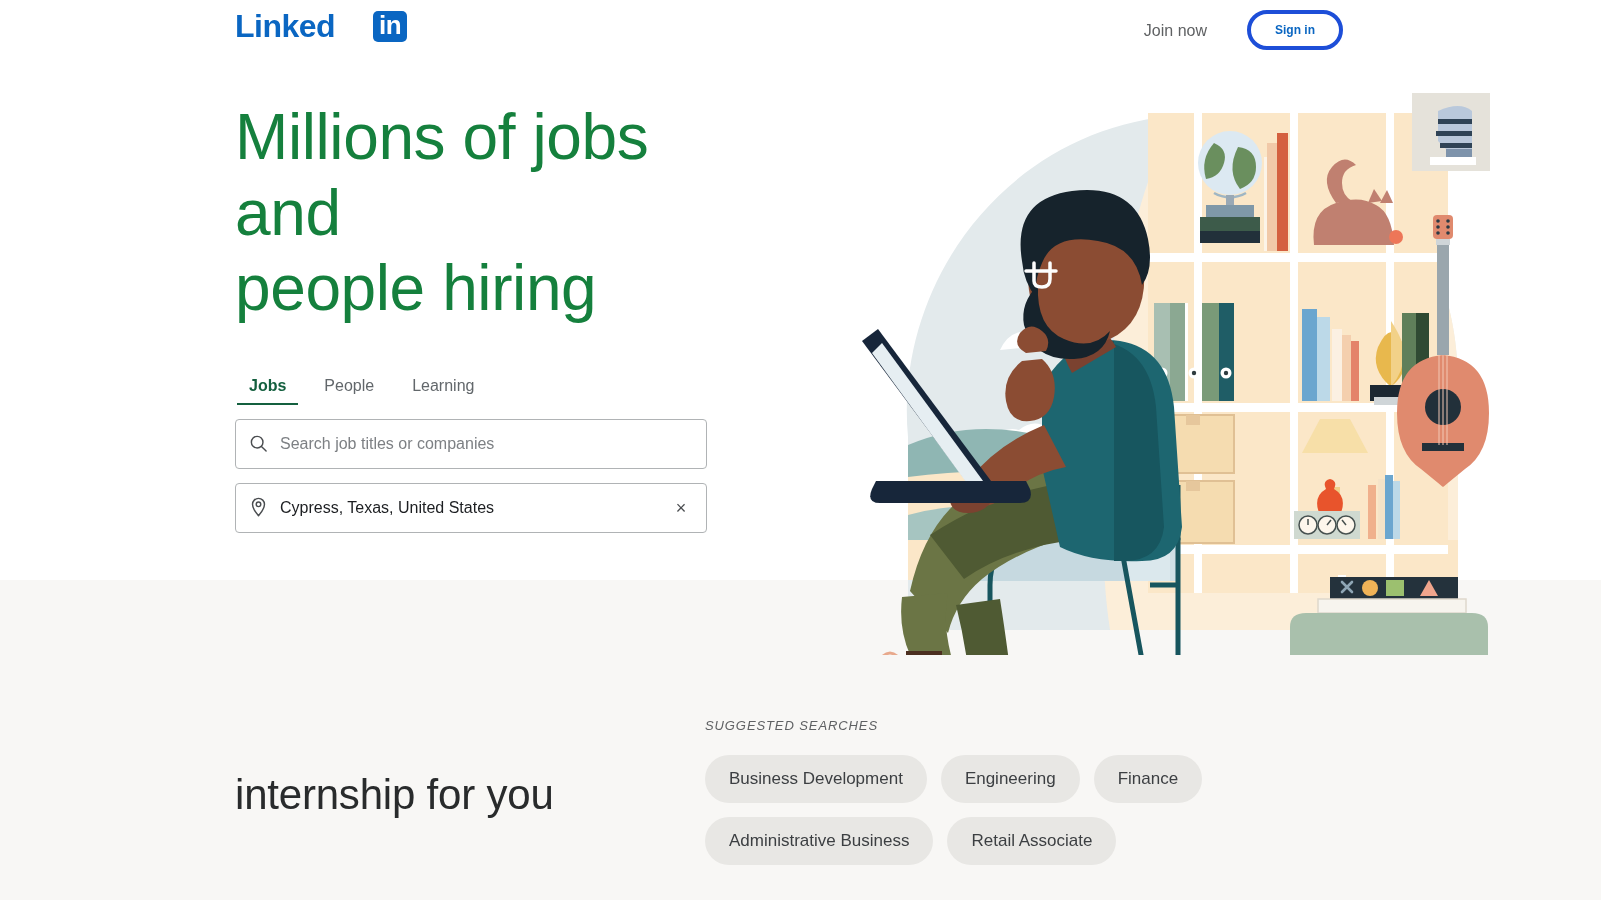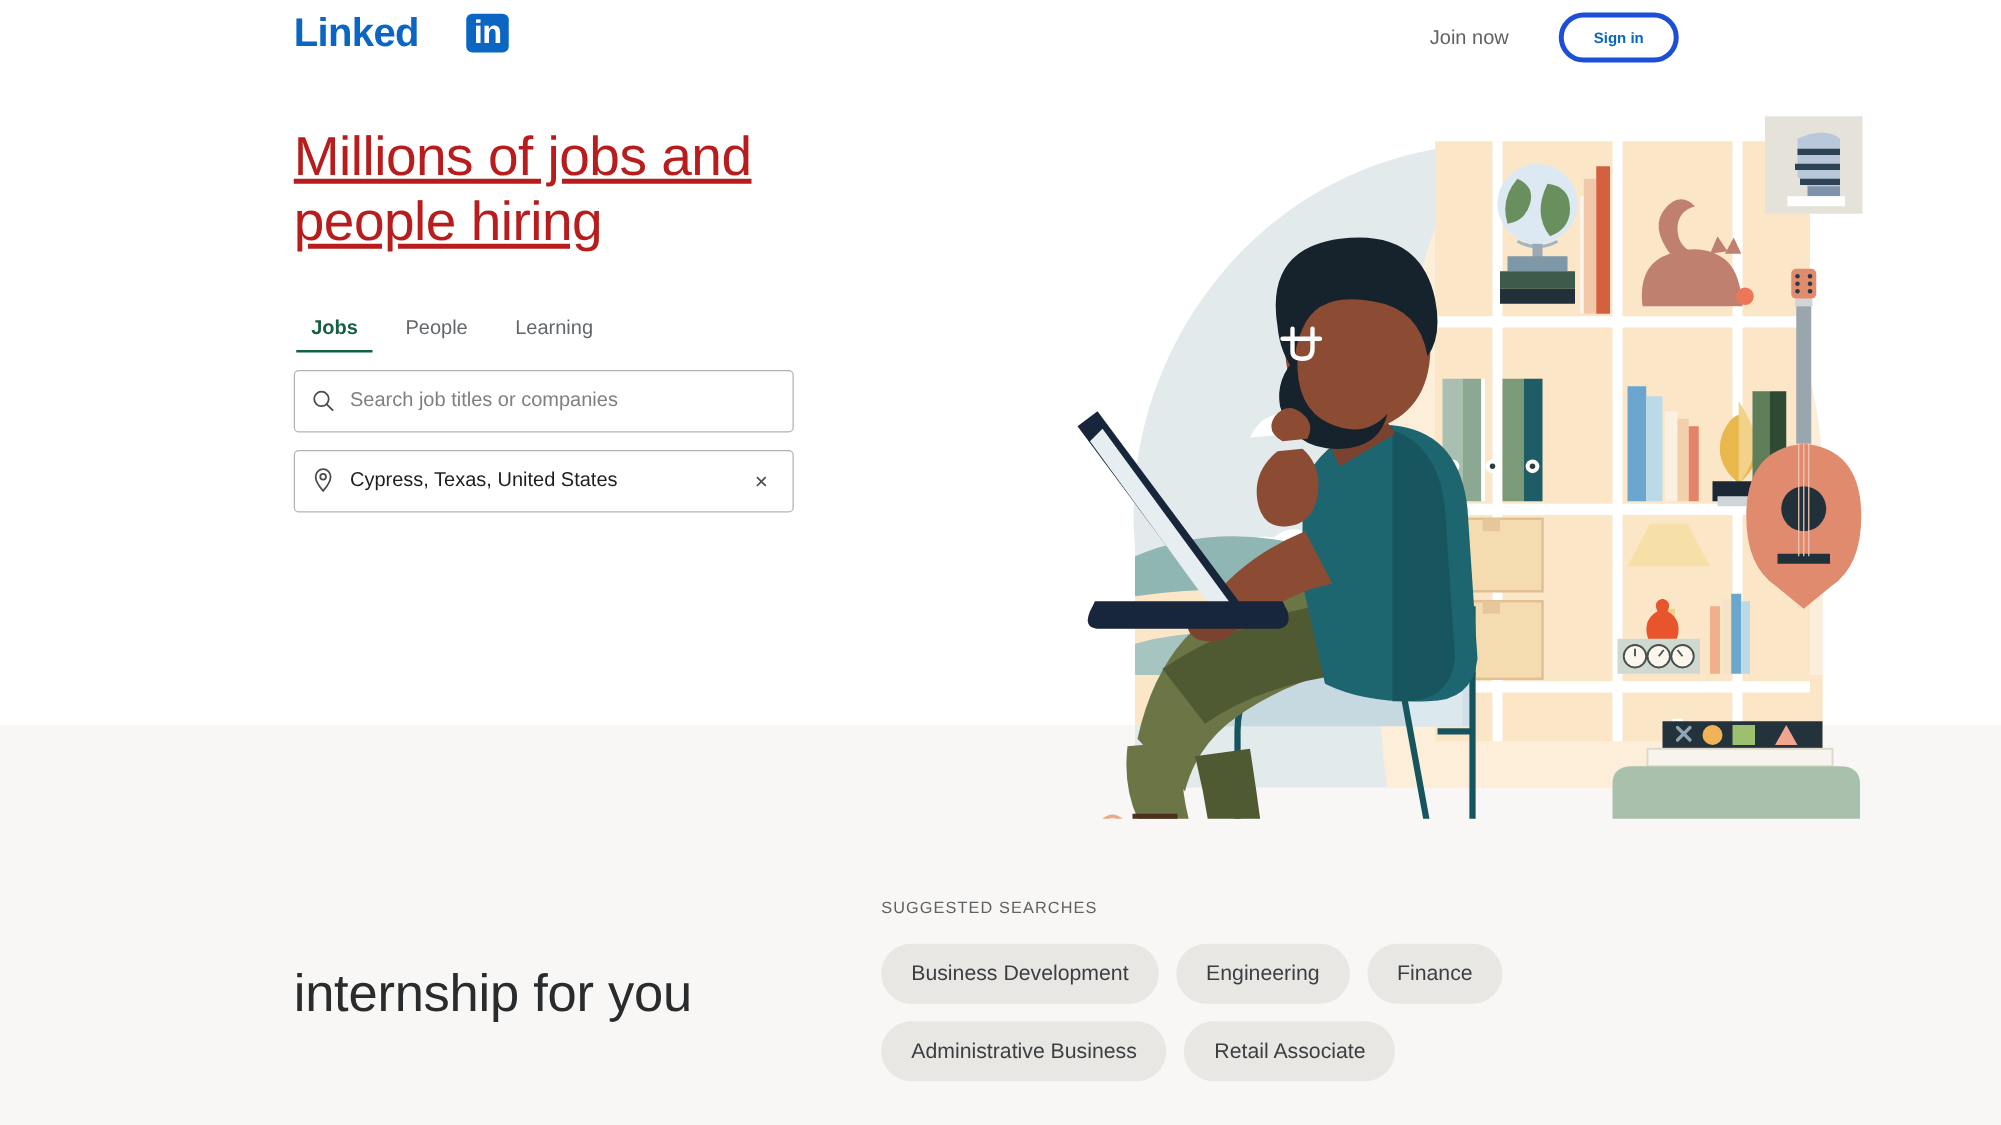--- a/index.html
+++ b/index.html
@@ -57,22 +57,22 @@
   .sign-in {
     font-size: 12px; color: #0a66c2;
     border: 4px solid #1d4ed8; border-radius: 28px;
     padding: 9px 24px; background: transparent; cursor: pointer;
     font-family: inherit; font-weight: 600;
   }
 
   
   .hero-left { position: absolute; left: 235px; top: 100px; width: 520px; }
   .hero-title {
-    font-size: 44px; font-weight: 300; line-height: 1.18;
-    color: #b91c1c; letter-spacing: -0.4px; text-decoration: underline;
+    font-size: 64px; font-weight: 300; line-height: 1.18;
+    color: #15803d; letter-spacing: -0.4px;
   }
 
   .tabs {
     display: flex; gap: 10px;
     margin-top: 44px;
   }
   .tab {
     font-size: 16px; color: #62676b;
     padding: 6px 14px 10px 14px;
     background: none; border: none; cursor: pointer;
@@ -80,21 +80,21 @@
   }
   .tab.active { color: #14603f; font-weight: 600; }
   .tab.active::after {
     content: ""; position: absolute;
     left: 2px; right: 2px; bottom: 0; height: 2px;
     background: #14603f;
   }
 
   .field {
     position: relative;
-    width: 400px; height: 50px;
+    width: 472px; height: 50px;
     margin-top: 14px;
     border: 1px solid #b0b3b5; border-radius: 4px;
     background: #ffffff;
     display: flex; align-items: center;
   }
   .field .icon-slot {
     width: 44px; display: flex; align-items: center; justify-content: center;
     flex: 0 0 44px;
   }
   .field input {
@@ -127,21 +127,21 @@
 
   
   .lower-left { position: absolute; left: 235px; top: 718px; width: 430px; }
   .lower-title {
     font-size: 42px; font-weight: 300; line-height: 1.22;
     color: #292b2c; letter-spacing: -0.2px;
   }
   .lower-right { position: absolute; left: 705px; top: 718px; width: 560px; }
   .suggested-label {
     font-size: 13px; letter-spacing: 0.9px;
-    color: #5f6163; text-transform: uppercase;
+    color: #5f6163; text-transform: uppercase; font-style: italic;
   }
   .chips {
     display: flex; flex-wrap: wrap; gap: 14px;
     margin-top: 22px; width: 530px;
   }
   .chip {
     background: #e8e7e4; color: #3c3f42;
     border: none; border-radius: 24px;
     padding: 14px 24px; font-size: 17px;
     cursor: pointer; font-family: inherit; white-space: nowrap;

